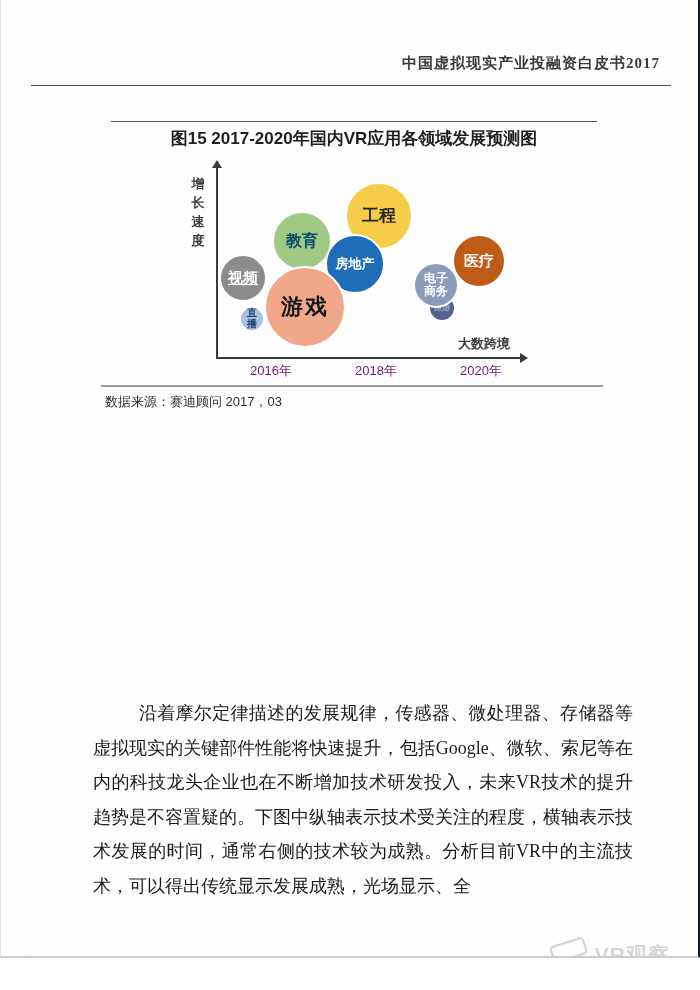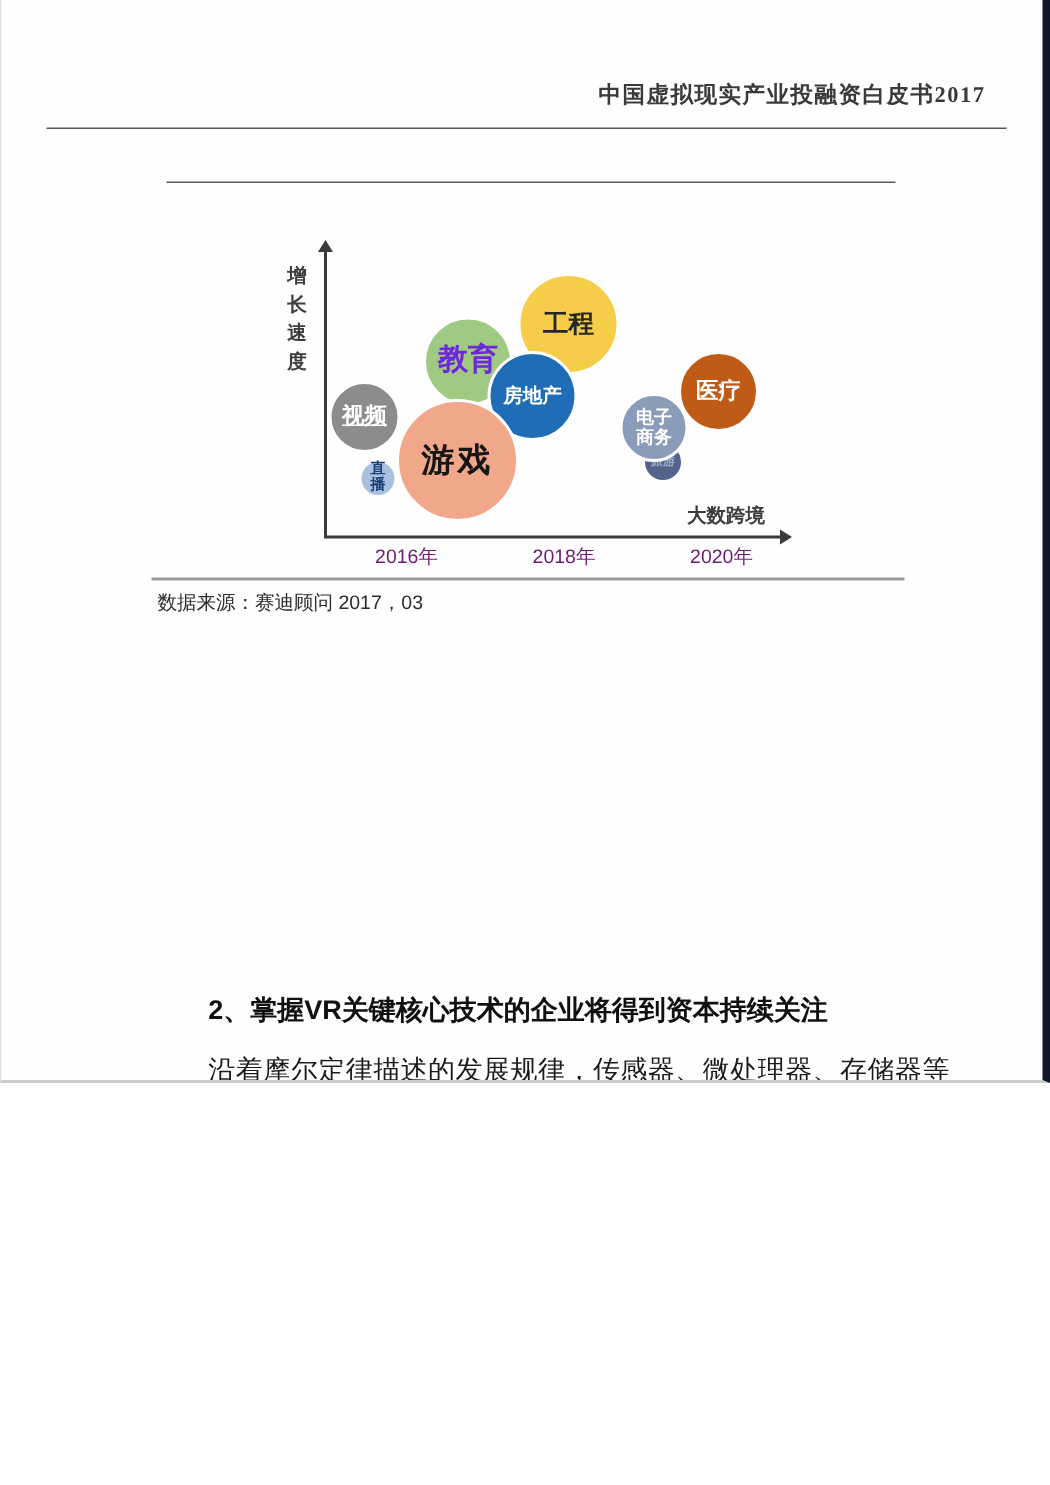--- a/index.html
+++ b/index.html
@@ -1,19 +1,19 @@
 <!DOCTYPE html>
 <html><head>
 <meta charset="utf-8">
 <style>
   html,body{margin:0;padding:0;background:#ffffff;}
   .page{
-    position:relative;width:700px;height:722px;margin:0 auto;
+    position:relative;width:700px;height:958px;margin:0 auto;
     background:#fffefe;box-sizing:border-box;
-    border-left:1px solid #e3e3e3;border-right:5px solid #0f172a;
+    border-left:1px solid #e3e3e3;border-right:2px solid #0f172a;
     border-bottom:2px solid #cccccc;
     font-family:"Liberation Sans",sans-serif;overflow:hidden;
   }
   .header-title{
     position:absolute;top:54px;right:38px;
     font-family:"Liberation Serif",serif;font-weight:bold;
     font-size:15px;color:#3a3a3a;letter-spacing:1px;
   }
   .header-rule{position:absolute;top:85px;left:30px;width:640px;height:1px;background:#565656;}
 
@@ -75,53 +75,53 @@
 </style>
 </head>
 <body>
 
 <div class="page">
 
   <div class="header-title">中国虚拟现实产业投融资白皮书2017</div>
   <div class="header-rule"></div>
 
   <div class="figure-top-rule"></div>
+  <div class="figure-title">图15 2017-2020年国内VR应用各领域发展预测图</div>
 
   <div class="chart">
     <div class="y-arrow"></div>
     <div class="y-axis"></div>
     <div class="x-axis"></div>
     <div class="x-arrow"></div>
     <div class="y-label">增
 长
 速
 度</div>
     <div class="x-label">大数跨境</div>
     <div class="tick tick-2016">2016年</div>
     <div class="tick tick-2018">2018年</div>
     <div class="tick tick-2020">2020年</div>
     <div>
         <div class="bubble" style="left: 105px; top: 96px; width: 48px; height: 48px; background: rgb(140, 140, 140); color: rgb(255, 255, 255); font-size: 15px; z-index: 2; text-decoration: underline;">视频</div>
         <div class="bubble" style="left: 125px; top: 148px; width: 26px; height: 26px; background: rgb(169, 192, 222); color: rgb(29, 63, 119); font-size: 10px; z-index: 1;">直
 播</div>
-        <div class="bubble" style="left: 168px; top: 53px; width: 60px; height: 60px; background: rgb(160, 202, 132); color: #6d28d9; font-size: 20px; z-index: 1;">教育</div>
+        <div class="bubble" style="left: 158px; top: 53px; width: 60px; height: 60px; background: rgb(160, 202, 132); color: #0c4a6e; font-size: 16px; z-index: 1;">教育</div>
         <div class="bubble" style="left: 150px; top: 108px; width: 82px; height: 82px; background: rgb(241, 168, 138); color: rgb(22, 22, 22); font-size: 22px; z-index: 4; letter-spacing: 2px;">游戏</div>
         <div class="bubble" style="left: 211px; top: 76px; width: 60px; height: 60px; background: rgb(30, 109, 182); color: rgb(255, 255, 255); font-size: 13px; z-index: 3;">房地产</div>
         <div class="bubble" style="left: 231px; top: 24px; width: 68px; height: 68px; background: rgb(245, 205, 73); color: rgb(38, 38, 38); font-size: 17px; z-index: 2;">工程</div>
         <div class="bubble" style="left: 266px; top: 136px; width: 28px; height: 28px; background: rgb(83, 99, 140); color: rgb(156, 173, 203); font-size: 8px; z-index: 2; margin-left: 48px;">旅游</div>
         <div class="bubble" style="left: 299px; top: 104px; width: 46px; height: 46px; background: rgb(139, 156, 186); color: rgb(255, 255, 255); font-size: 12px; z-index: 2;">电子
 商务</div>
         <div class="bubble" style="left: 338px; top: 76px; width: 54px; height: 54px; background: rgb(192, 90, 23); color: rgb(255, 255, 255); font-size: 15px; z-index: 3;">医疗</div>
       </div>
   </div>
 
   <div class="figure-bottom-rule"></div>
   <div class="source">数据来源：赛迪顾问 2017，03</div>
 
-  <h3 class="section-heading">2、掌握VR关键核心技术的企业将得到资本持续关注</h3>
   <p class="para p2">沿着摩尔定律描述的发展规律，传感器、微处理器、存储器等虚拟现实的关键部件性能将快速提升，包括Google、微软、索尼等在内的科技龙头企业也在不断增加技术研发投入，未来VR技术的提升趋势是不容置疑的。下图中纵轴表示技术受关注的程度，横轴表示技术发展的时间，通常右侧的技术较为成熟。分析目前VR中的主流技术，可以得出传统显示发展成熟，光场显示、全</p>
 
   <div class="page-number">25</div>
 
   <div class="footer-left">
     <span>
       <svg width="20" height="20" viewBox="0 0 20 20">
         <circle cx="9" cy="12" r="6" fill="none" stroke="#dddde1" stroke-width="3"></circle>
         <circle cx="13" cy="4" r="1.5" fill="#dddde1"></circle>
         <circle cx="17" cy="4" r="1.5" fill="#dddde1"></circle>

